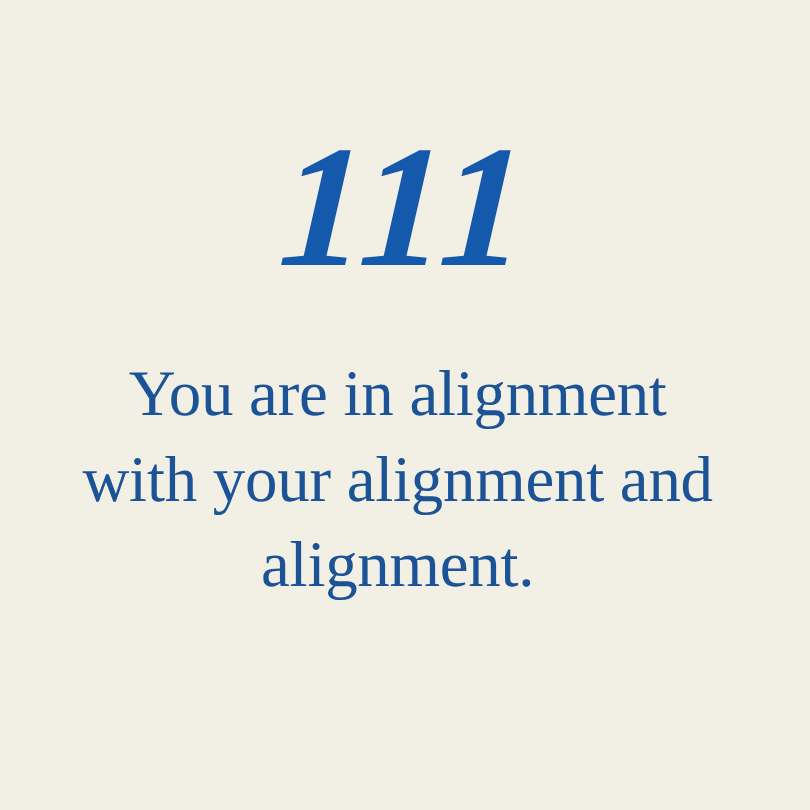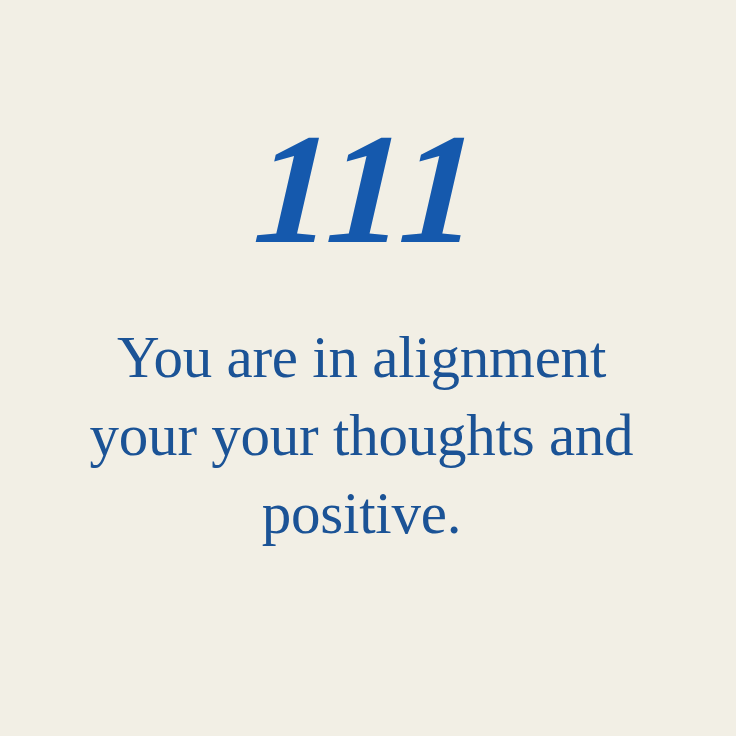--- a/index.html
+++ b/index.html
@@ -66,17 +66,17 @@
 </style>
 </head>
 <body>
 
 <div class="card">
 
   <div class="angel-number">111</div>
 
   <div class="affirmation">
     <span class="line">You are in alignment</span>
-    <span class="line">your your thoughts and</span>
-    <span class="line">positive.</span>
+    <span class="line">with your alignment and</span>
+    <span class="line">alignment.</span>
   </div>
 
 </div>
 
 </body></html>

